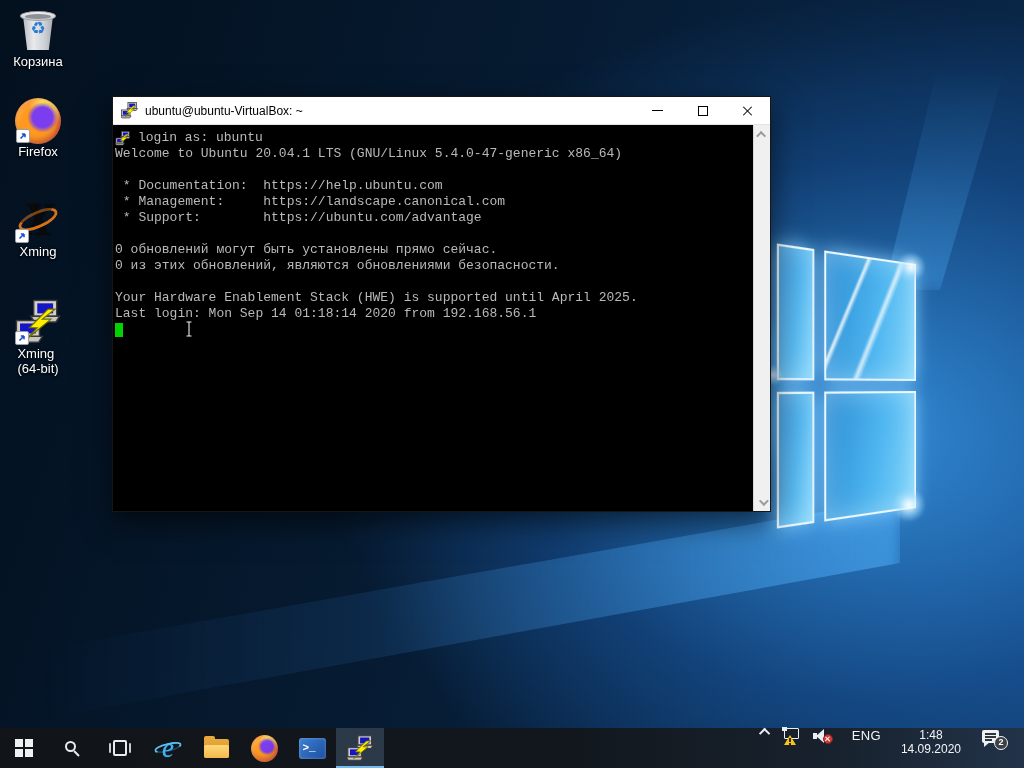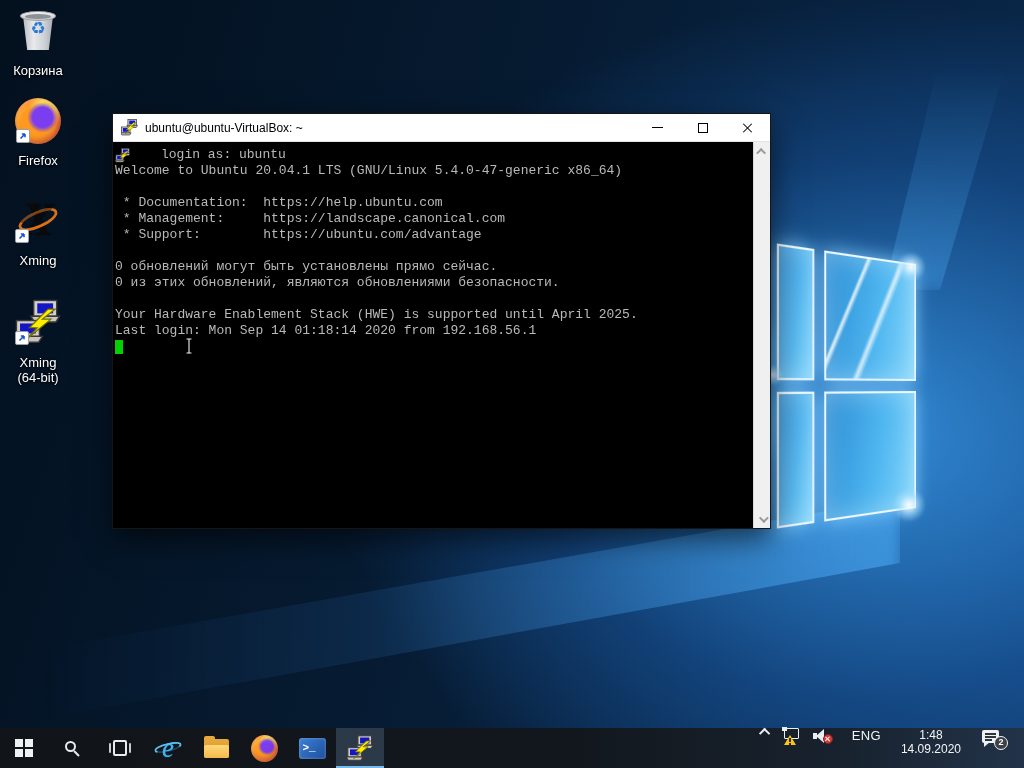--- a/index.html
+++ b/index.html
@@ -36,21 +36,21 @@
     background:radial-gradient(circle, rgba(255,255,255,.98), rgba(170,224,255,.5) 42%, rgba(0,0,0,0) 70%);
     filter:blur(1px); }
   .glint.g1 { left:896px; top:252px; width:30px; height:30px; }
   .glint.g2 { left:892px; top:488px; width:34px; height:34px; }
   .glint.g3 { left:762px; top:364px; width:22px; height:22px; opacity:.8; }
 
   
   .dicon { position:absolute; left:2px; width:72px; display:flex; flex-direction:column;
            align-items:center; cursor:default; }
   .dicon .art { position:relative; width:48px; height:48px; display:flex; align-items:center; justify-content:center; }
-  .dicon .lbl { margin-top:9px; color:#fff; font-size:13px; line-height:15px; text-align:center;
+  .dicon .lbl { margin-top:0; color:#fff; font-size:13px; line-height:15px; 
                 text-shadow:0 1px 2px rgba(0,0,0,.9), 0 0 3px rgba(0,0,0,.7); }
   .shortcut { position:absolute; left:1px; bottom:1px; width:14px; height:14px; background:#fff;
               border:1px solid #9aa0a6; border-radius:2px; display:flex; align-items:center; justify-content:center; }
   
   .bin-body { position:absolute; left:9px; top:10px; width:30px; height:34px;
     background:linear-gradient(90deg,#b9bcc0,#e8eaec 35%,#cfd2d6 70%,#a9adb2);
     clip-path:polygon(0 0, 100% 0, 86% 100%, 14% 100%); }
   .bin-rim { position:absolute; left:6px; top:5px; width:36px; height:10px; border-radius:50%;
     background:linear-gradient(#f2f3f4,#c2c5c9); border:1px solid #9b9fa4; }
   .bin-hole { position:absolute; left:11px; top:8px; width:26px; height:5px; border-radius:50%; background:#8d9196; }
@@ -66,39 +66,39 @@
   .dicon .art.small-ff { width:46px; height:46px; }
   
   .xming-x { font-family:"Liberation Serif", serif; font-weight:bold; font-style:italic;
     font-size:46px; line-height:46px; color:#0a0a0a; text-shadow:0 0 1px #000; }
   .xming-ring { position:absolute; left:3px; top:15px; width:42px; height:17px; border:3px solid #d8701a;
     border-radius:50%; transform:rotate(-24deg); border-top-color:rgba(216,112,26,.55); }
   
   .putty-svg { display:block; }
 
   
-  .pwin { position:absolute; left:112px; top:113px; width:659px; height:416px;
+  .pwin { position:absolute; left:112px; top:96px; width:659px; height:416px;
     background:#000; border:1px solid #161616; box-shadow:0 10px 28px rgba(0,0,0,.6); }
   .ptitle { position:relative; height:28px; background:#ffffff; display:flex; align-items:center;
     padding-left:8px; border-bottom:1px solid #e3e3e3; }
   .ptitle .ttext { margin-left:7px; font-size:12px; color:#000; }
   .wbtns { margin-left:auto; display:flex; height:100%; }
   .wbtn { width:45px; height:100%; display:flex; align-items:center; justify-content:center; cursor:default; }
   .glyph-min { width:11px; height:0; border-top:1px solid #000; }
   .glyph-max { width:10px; height:10px; border:1px solid #000; }
   .glyph-close { position:relative; width:12px; height:12px; }
   .glyph-close::before, .glyph-close::after { content:""; position:absolute; left:5.5px; top:0;
     width:1px; height:12px; background:#000; }
   .glyph-close::before { transform:rotate(45deg); }
   .glyph-close::after  { transform:rotate(-45deg); }
 
   .term { position:absolute; left:0; top:28px; right:17px; bottom:0; background:#000;
     padding:5px 0 0 2px; overflow:hidden; }
   .tline { height:16px; white-space:pre; font-family:"Liberation Mono","DejaVu Sans Mono",monospace;
-    font-size:13px; line-height:16px; color:#b9b9b9; display:flex; align-items:center;gap:23px; }
+    font-size:13px; line-height:16px; color:#b9b9b9; display:flex; align-items:center; }
   .tline .txt { white-space:pre; }
   .line-ico { width:16px; height:15px; margin-right:7px; flex:0 0 auto; }
   .cursor { display:inline-block; width:8px; height:14px; background:#00d400; margin-left:0; }
   .ibeam { position:absolute; left:72px; top:196px; width:8px; height:16px; opacity:.95; }
 
   .vscroll { position:absolute; top:28px; right:0; bottom:0; width:17px; background:#f0f0f0;
     border-left:1px solid #d9d9d9; }
   .sarrow { position:absolute; left:0; width:100%; height:16px; display:flex; align-items:center; justify-content:center; }
   .sarrow.up { top:1px; } .sarrow.down { bottom:1px; }
   .chev { width:7px; height:7px; border-top:2px solid #9a9a9a; border-left:2px solid #9a9a9a; }

